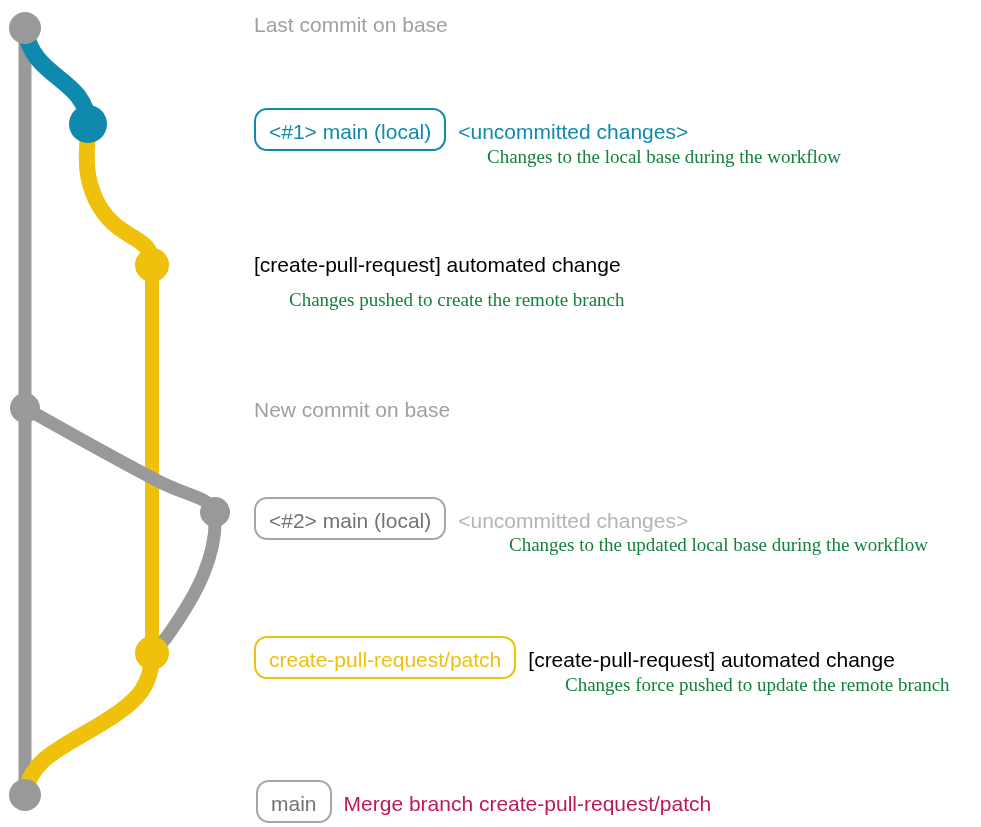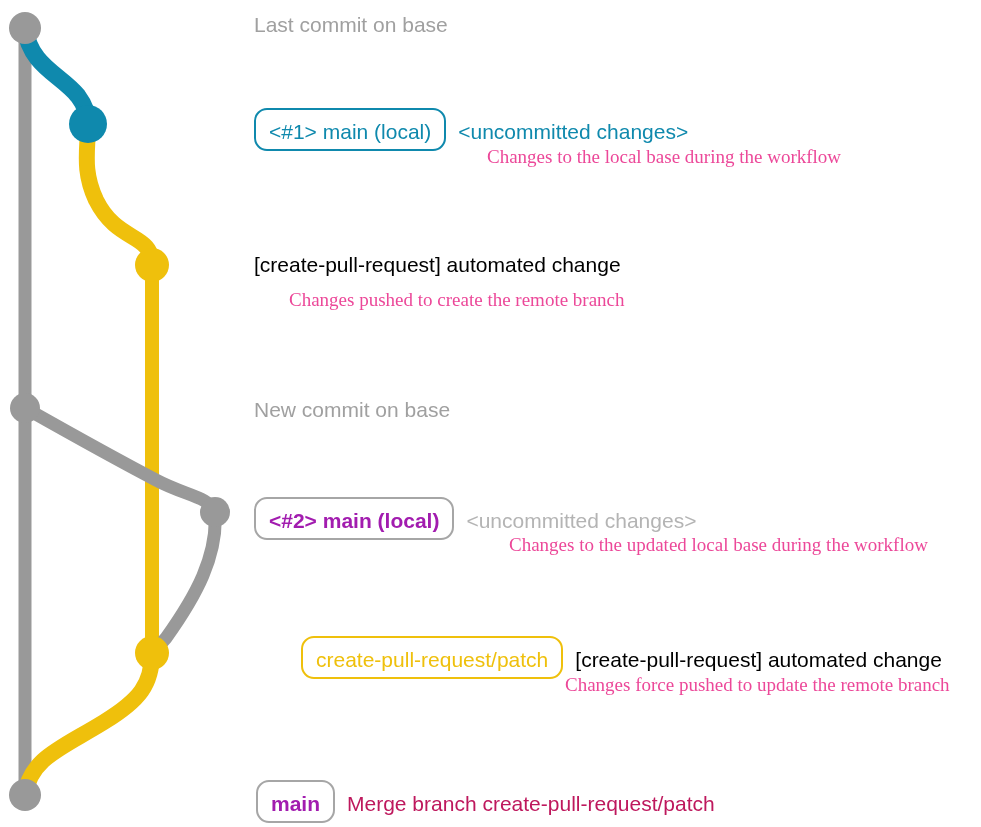--- a/index.html
+++ b/index.html
@@ -40,42 +40,42 @@
     padding: 10px 13px 5px 13px;
     font-family: "Liberation Sans", sans-serif;
     font-size: 21px;
     line-height: 1.15;
     color: #999999;
     white-space: nowrap;
     background: #ffffff;
   }
   .pill.blue { border-color: #0f89ad; color: #0f89ad; }
   .pill.yellow { border-color: #efc00c; color: #efc00c; }
-  .pill.gray { border-color: #a6a6a6; color: #a21caf; font-weight: bold; }
+  .pill.gray { border-color: #a6a6a6; color: #737373; }
   .subject {
     font-family: "Liberation Sans", sans-serif;
     font-size: 21px;
     white-space: nowrap;
   }
   .subject.blue { color: #0f89ad; }
   .subject.yellow { color: #000000; }
   .subject.gray { color: #be185d; }
   .subject.graylight { color: #b4b4b4; }
   .plain-label {
     position: absolute;
     font-family: "Liberation Sans", sans-serif;
     font-size: 21px;
     color: #a0a0a0;
     white-space: nowrap;
   }
   .body-text {
     position: absolute;
     font-family: "Liberation Serif", serif;
     font-size: 19px;
-    color: #ec4899;
+    color: #15803d;
     white-space: nowrap;
   }
   .gap-s { width: 12px; display: inline-block; }
 </style>
 </head>
 <body>
 
 <svg id="graph-svg" viewBox="0 0 981 827" xmlns="http://www.w3.org/2000/svg">
   <g fill="none" stroke-linecap="round" stroke-linejoin="round">
 
@@ -121,21 +121,21 @@
 
   <div class="plain-label" style="left:254px; top:398px;">New commit on base</div>
 
   <div class="row" style="left:254px; top:497px;">
     <span class="pill gray">&lt;#2&gt; main (local)</span>
     <span class="gap-s"></span>
     <span class="subject graylight">&lt;uncommitted changes&gt;</span>
   </div>
   <div class="body-text" style="left:487px; top:534px;margin-left:22px;">Changes to the updated local base during the workflow</div>
 
-  <div class="row" style="left:254px; top:636px;margin-left:47px;">
+  <div class="row" style="left:254px; top:636px;">
     <span class="pill yellow">create-pull-request/patch</span>
     <span class="gap-s"></span>
     <span class="subject yellow">[create-pull-request] automated change</span>
   </div>
   <div class="body-text" style="left:565px; top:674px;">Changes force pushed to update the remote branch</div>
 
   <div class="row" style="left:256px; top:780px;">
     <span class="pill gray">main</span>
     <span class="gap-s"></span>
     <span class="subject gray">Merge branch create-pull-request/patch</span>

